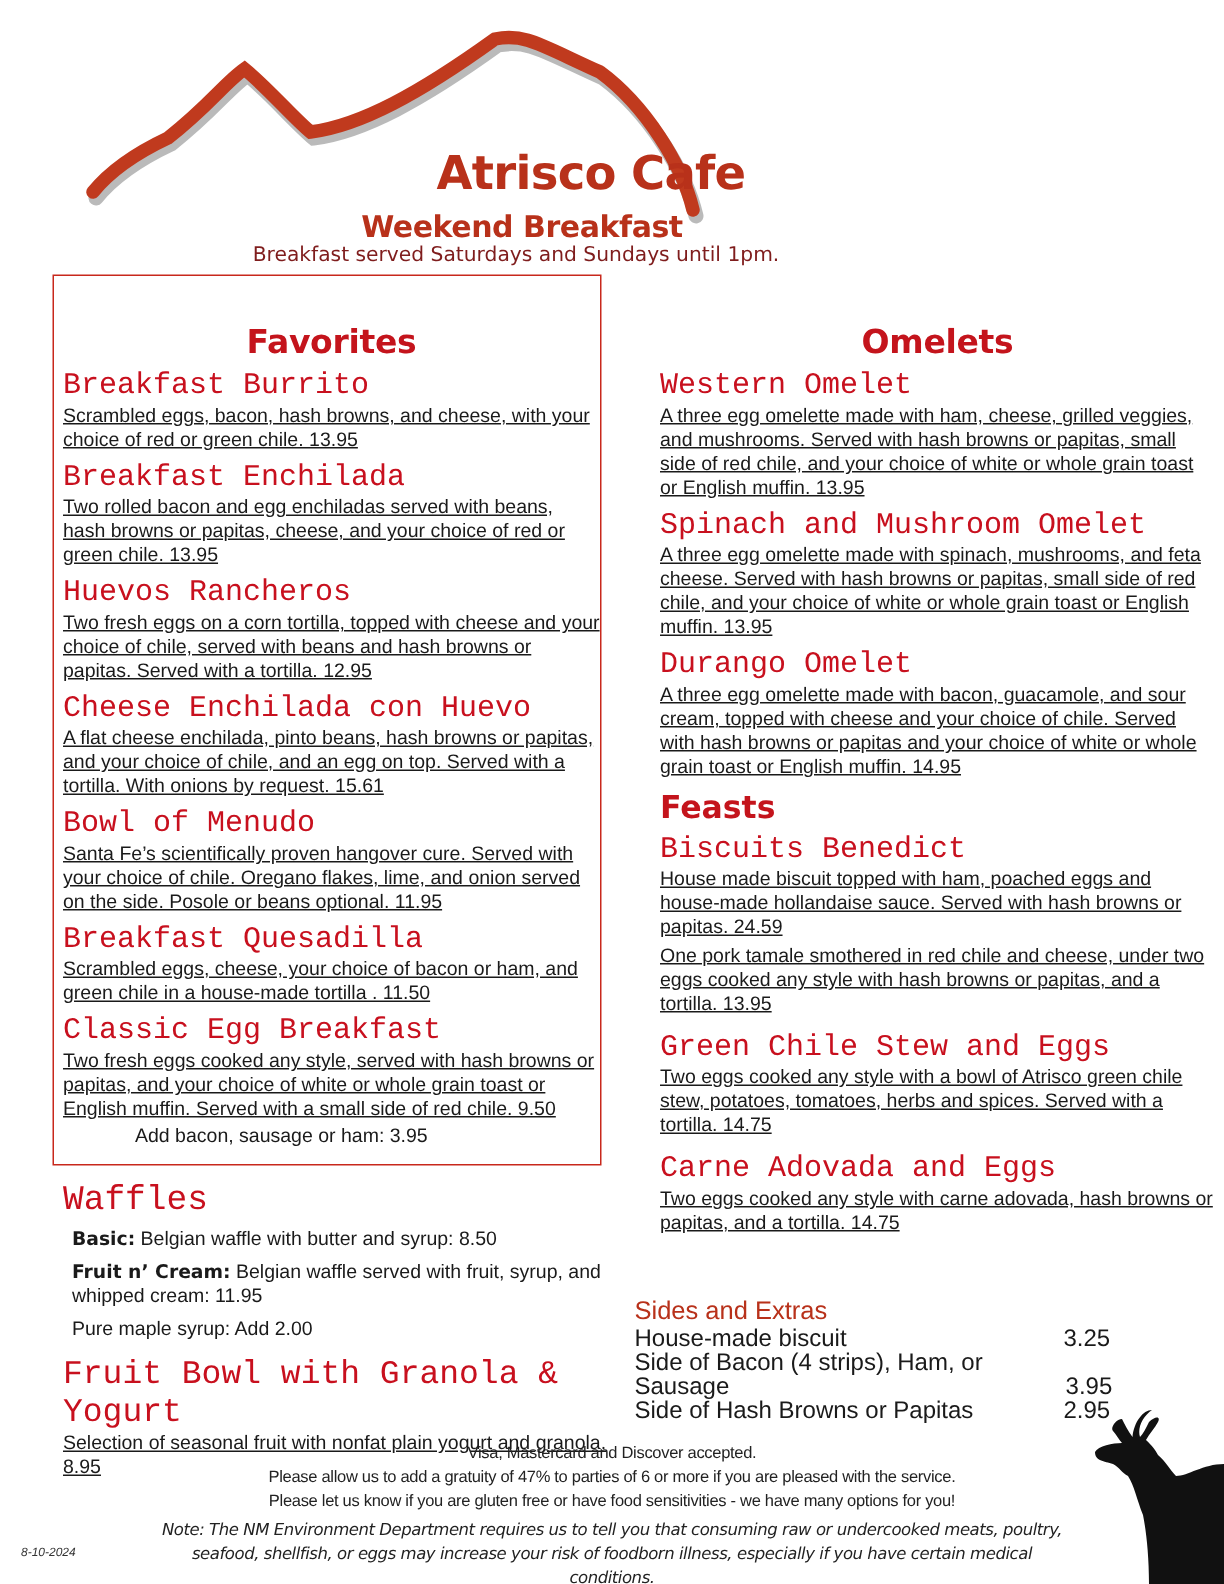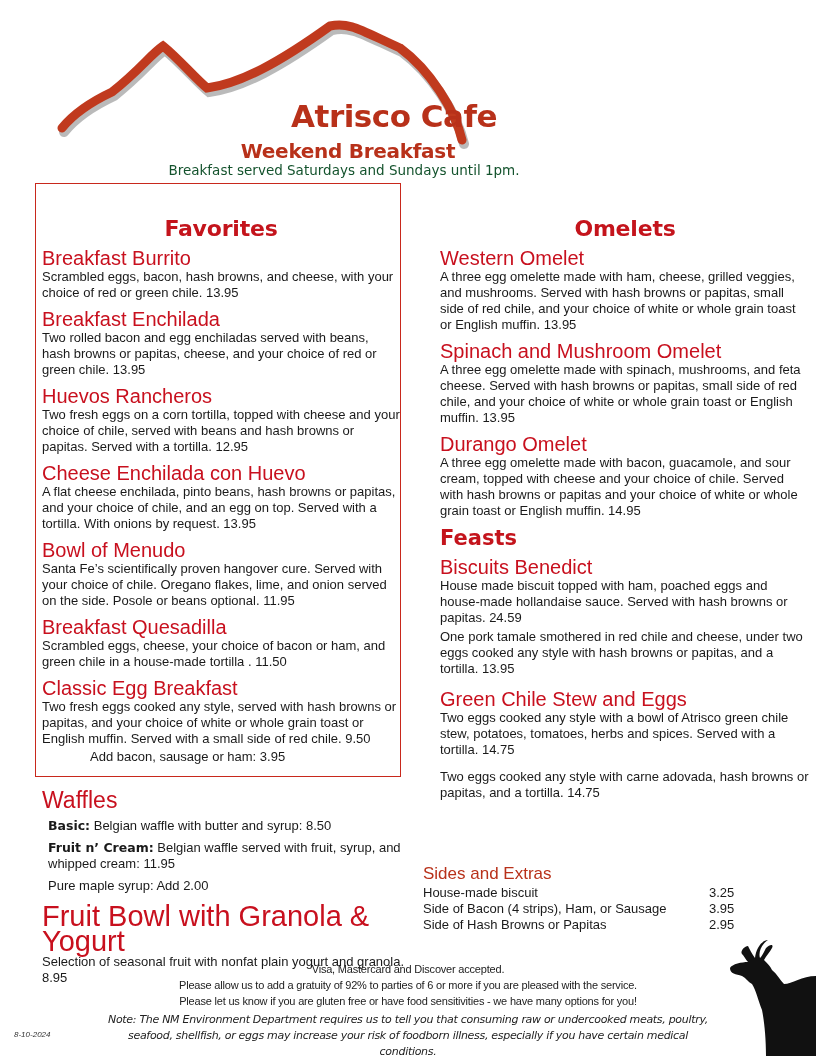--- a/index.html
+++ b/index.html
@@ -5,41 +5,41 @@
   html, body { margin: 0; padding: 0; background: #ffffff; }
   body { width: 816px; height: 1056px; position: relative; overflow: hidden;
          font-family: "Liberation Sans", "DejaVu Sans", sans-serif; color: #1a1a1a; }
   .mountain { position: absolute; left: 0; top: 0; width: 816px; height: 150px; }
   .title { position: absolute; top: 98px; left: 0; width: 788px; text-align: center;
            color: #b8311a; font-weight: bold; font-size: 31px; letter-spacing: -0.5px;
            font-family: "DejaVu Sans", sans-serif; }
   .subtitle { position: absolute; top: 139px; left: 0; width: 696px; text-align: center;
            color: #b8311a; font-weight: bold; font-size: 20px; font-family: "DejaVu Sans", sans-serif; letter-spacing: -0.3px; }
   .served { position: absolute; top: 162px; left: 0; width: 688px; text-align: center;
-           font-size: 13.5px; color: #14532d; font-family: "DejaVu Sans", sans-serif; }
+           font-size: 13.5px; color: #7f1d1d; font-family: "DejaVu Sans", sans-serif; }
   .fav-box { position: absolute; left: 35px; top: 183px; width: 366px; height: 594px;
              border: 1.5px solid #c8281c; box-sizing: border-box; }
   .sec-head { text-align: center; color: #c4141c; font-weight: bold; font-size: 22px;
               font-family: "DejaVu Sans", sans-serif; letter-spacing: -0.2px; margin-top: 28px; }
   .col-left { position: absolute; left: 42px; top: 188px; width: 358px; }
   .col-right { position: absolute; left: 440px; top: 188px; width: 370px; }
   .item-name { color: #c8101e; font-size: 20px; line-height: 22px; margin: 0;
-               font-family: Liberation Sans, sans-serif; }
+               font-family: Liberation Mono, monospace; }
   .item-desc { font-size: 13px; line-height: 16px; margin: 0 0 7px 0; color: #1a1a1a;
-               font-family: "Liberation Sans", sans-serif; }
+               font-family: "Liberation Sans", sans-serif; text-decoration: underline; }
   .addon { padding-left: 48px; font-size: 13px; line-height: 16px; margin-top: 2px; }
   .waffles { position: absolute; left: 42px; top: 786px; width: 360px; }
   .waffle-line { font-size: 13px; line-height: 16px; margin: 0 0 6px 6px; }
   .waffle-line b { font-family: "DejaVu Sans", sans-serif; font-size: 12.5px; }
   .fruitbowl { position: absolute; left: 42px; top: 904px; width: 370px; }
   .feasts-head { color: #c4141c; font-weight: bold; font-size: 21px; margin: 4px 0 6px 0;
                  font-family: "DejaVu Sans", sans-serif; }
   .sides { position: absolute; left: 423px; top: 864px; width: 320px; }
   .sides-title { color: #b8311a; font-size: 17px; line-height: 20px; margin-bottom: 1px; }
-  .side-row { display: flex; justify-content: space-between; font-size: 13px; line-height: 16px; }
+  .side-row { display: flex; justify-content: space-between; font-size: 16px; line-height: 16px; align-items: flex-end; }
   .side-row .p { width: 34px; text-align: left; }
   .footer { position: absolute; left: 0; top: 961px; width: 816px; text-align: center;
             font-size: 11px; line-height: 16px; color: #222; font-family: Liberation Sans, sans-serif; letter-spacing: -0.2px; }
   .note { position: absolute; left: 100px; top: 1012px; width: 616px; text-align: center;
           font-size: 11px; line-height: 16px; font-style: italic; color: #222; font-family: "DejaVu Sans", sans-serif; letter-spacing: -0.3px; }
   .date { position: absolute; left: 14px; top: 1030px; font-size: 8px; font-style: italic; color: #333; }
   .goat { position: absolute; left: 722px; top: 940px; width: 94px; height: 116px; }
 </style>
 </head>
 <body>
@@ -58,59 +58,60 @@
 <div class="col-left">
   <div class="sec-head">Favorites</div>
   <div style="margin-top:6px">
     <p class="item-name">Breakfast Burrito</p>
     <p class="item-desc">Scrambled eggs, bacon, hash browns, and cheese, with your choice of red or green chile. 13.95</p>
     <p class="item-name">Breakfast Enchilada</p>
     <p class="item-desc">Two rolled bacon and egg enchiladas served with beans, hash browns or papitas, cheese, and your choice of red or green chile. 13.95</p>
     <p class="item-name">Huevos Rancheros</p>
     <p class="item-desc">Two fresh eggs on a corn tortilla, topped with cheese and your choice of chile, served with beans and hash browns or papitas. Served with a tortilla. 12.95</p>
     <p class="item-name">Cheese Enchilada con Huevo</p>
-    <p class="item-desc">A flat cheese enchilada, pinto beans, hash browns or papitas, and your choice of chile, and an egg on top. Served with a tortilla. With onions by request. 13.95</p>
+    <p class="item-desc">A flat cheese enchilada, pinto beans, hash browns or papitas, and your choice of chile, and an egg on top. Served with a tortilla. With onions by request. 15.61</p>
     <p class="item-name">Bowl of Menudo</p>
     <p class="item-desc">Santa Fe’s scientifically proven hangover cure. Served with your choice of chile. Oregano flakes, lime, and onion served on the side. Posole or beans optional. 11.95</p>
     <p class="item-name">Breakfast Quesadilla</p>
     <p class="item-desc">Scrambled eggs, cheese, your choice of bacon or ham, and green chile in a house-made tortilla . 11.50</p>
     <p class="item-name">Classic Egg Breakfast</p>
     <p class="item-desc" style="margin-bottom:0">Two fresh eggs cooked any style, served with hash browns or papitas, and your choice of white or whole grain toast or English muffin. Served with a small side of red chile. 9.50</p>
     <div class="addon">Add bacon, sausage or ham: 3.95</div>
   </div>
 </div>
 
 <div class="waffles">
   <p class="item-name" style="font-size:23px;line-height:28px;margin-bottom:4px">Waffles</p>
   <p class="waffle-line"><b>Basic:</b><span> Belgian waffle with butter and syrup: 8.50</span></p>
   <p class="waffle-line"><b>Fruit n’ Cream:</b><span> Belgian waffle served with fruit, syrup, and whipped cream: 11.95</span></p>
   <p class="waffle-line">Pure maple syrup: Add 2.00</p>
 </div>
 
 <div class="fruitbowl">
-  <p class="item-name" style="font-size:29px;line-height:25px">Fruit Bowl with Granola &amp; Yogurt</p>
+  <p class="item-name" style="font-size:22px;line-height:25px">Fruit Bowl with Granola &amp; Yogurt</p>
   <p class="item-desc">Selection of seasonal fruit with nonfat plain yogurt and granola. 8.95</p>
 </div>
 
 <div class="col-right">
   <div class="sec-head">Omelets</div>
   <div style="margin-top:6px">
     <p class="item-name">Western Omelet</p>
     <p class="item-desc">A three egg omelette made with ham, cheese, grilled veggies, and mushrooms. Served with hash browns or papitas, small side of red chile, and your choice of white or whole grain toast or English muffin. 13.95</p>
     <p class="item-name">Spinach and Mushroom Omelet</p>
     <p class="item-desc">A three egg omelette made with spinach, mushrooms, and feta cheese. Served with hash browns or papitas, small side of red chile, and your choice of white or whole grain toast or English muffin. 13.95</p>
     <p class="item-name">Durango Omelet</p>
     <p class="item-desc">A three egg omelette made with bacon, guacamole, and sour cream, topped with cheese and your choice of chile. Served with hash browns or papitas and your choice of white or whole grain toast or English muffin. 14.95</p>
   </div>
   <div class="feasts-head">Feasts</div>
   <p class="item-name">Biscuits Benedict</p>
   <p class="item-desc" style="margin-bottom:3px">House made biscuit topped with ham, poached eggs and house-made hollandaise sauce. Served with hash browns or papitas. 24.59</p>
   <p class="item-desc" style="margin-bottom:11px">One pork tamale smothered in red chile and cheese, under two eggs cooked any style with hash browns or papitas, and a tortilla. 13.95</p>
   <p class="item-name">Green Chile Stew and Eggs</p>
   <p class="item-desc" style="margin-bottom:11px">Two eggs cooked any style with a bowl of Atrisco green chile stew, potatoes, tomatoes, herbs and spices. Served with a tortilla. 14.75</p>
+  <p class="item-name">Carne Adovada and Eggs</p>
   <p class="item-desc">Two eggs cooked any style with carne adovada, hash browns or papitas, and a tortilla. 14.75</p>
 </div>
 
 <div class="sides">
   <div class="sides-title">Sides and Extras</div>
   <div class="side-row">
       <span>House-made biscuit</span>
       <span class="p">3.25</span>
     </div>
   <div class="side-row">
@@ -118,21 +119,21 @@
       <span class="p">3.95</span>
     </div>
   <div class="side-row">
       <span>Side of Hash Browns or Papitas</span>
       <span class="p">2.95</span>
     </div>
 </div>
 
 <div class="footer">
   <div>Visa, Mastercard and Discover accepted.</div>
-  <div>Please allow us to add a gratuity of 92% to parties of 6 or more if you are pleased with the service.</div>
+  <div>Please allow us to add a gratuity of 47% to parties of 6 or more if you are pleased with the service.</div>
   <div>Please let us know if you are gluten free or have food sensitivities - we have many options for you!</div>
 </div>
 <div class="note">Note: The NM Environment Department requires us to tell you that consuming raw or undercooked meats, poultry, seafood, shellfish, or eggs may increase your risk of foodborn illness, especially if you have certain medical conditions.</div>
 <div class="date">8-10-2024</div>
 
 <svg class="goat" viewBox="0 0 94 116">
   <path d="M94,36 C80,36 70,44 62,44 C58,40 55,34 50,30 C48,26 46,24 42,20 C44,16 48,12 50,8 C52,4 48,4 44,8 C42,12 40,16 38,18 C36,12 40,4 46,0 C40,0 34,8 33,18 C30,14 28,10 26,6 C22,6 18,12 20,14 C22,16 24,20 26,22 C20,22 10,24 8,28 C8,34 14,34 20,36 C24,38 26,42 30,44 C34,50 36,60 40,70 C42,80 44,96 44,116 L94,116 Z" fill="#111"></path>
 </svg>
 
 </body></html>

